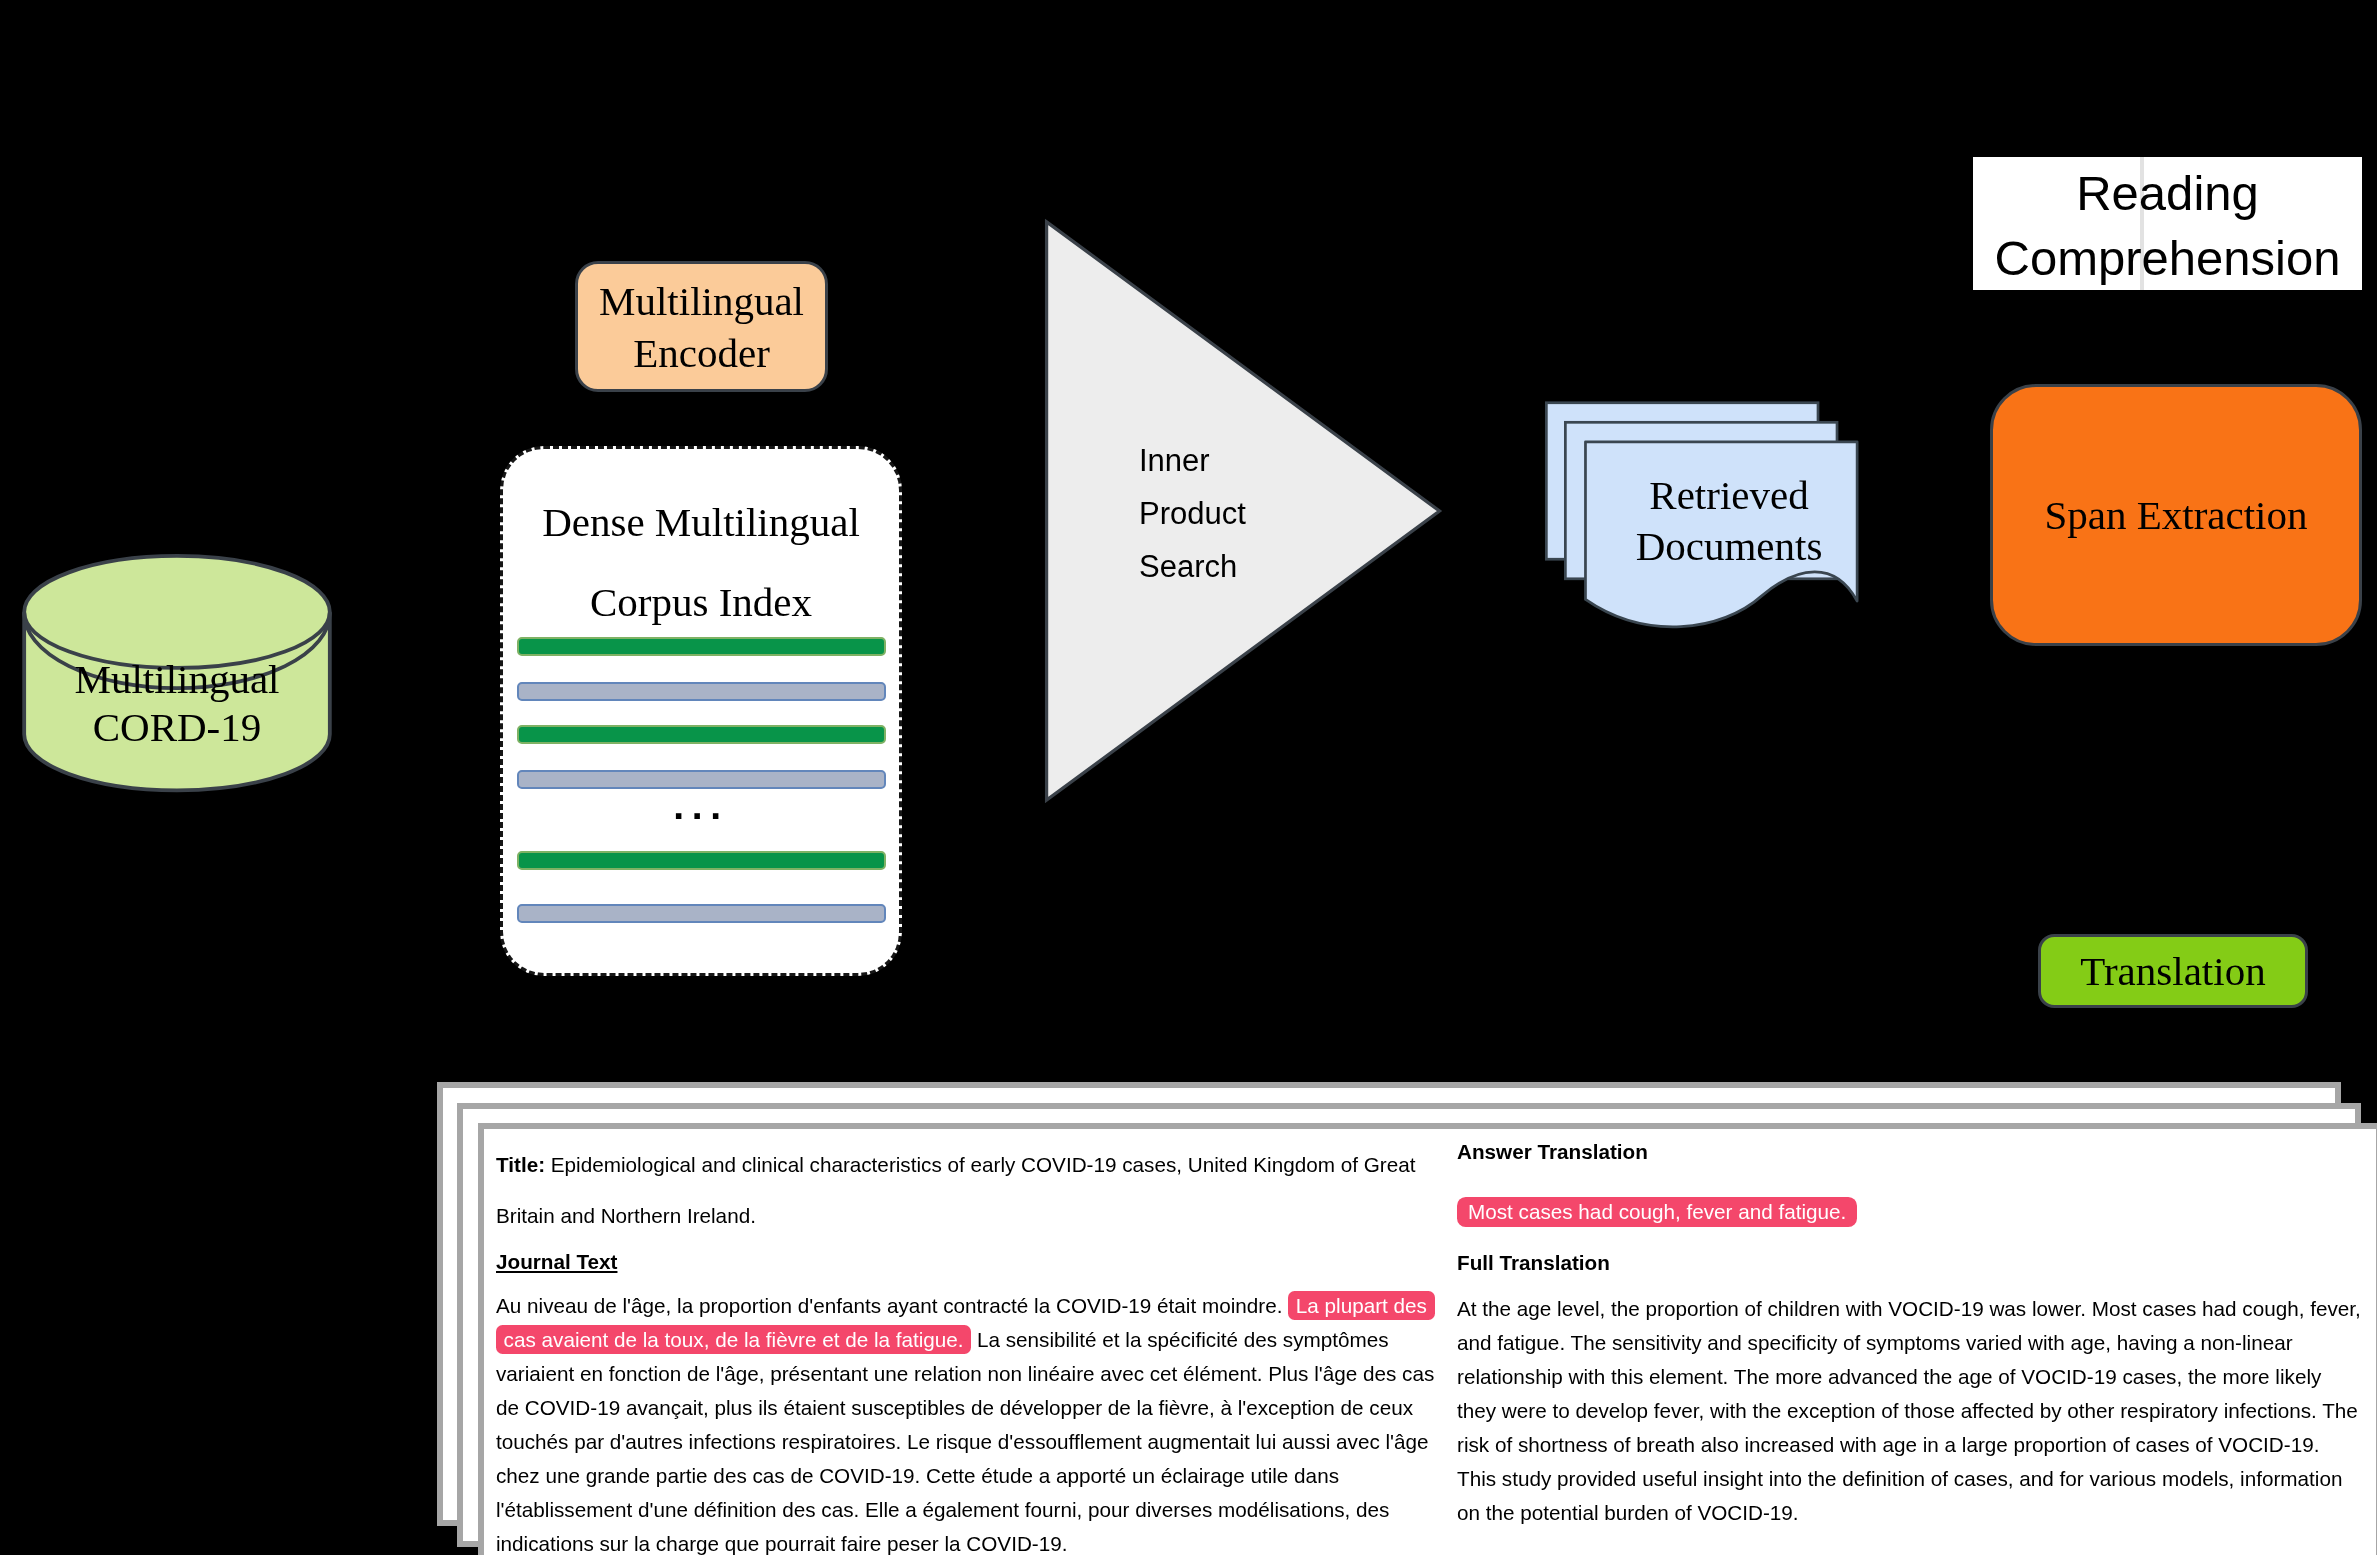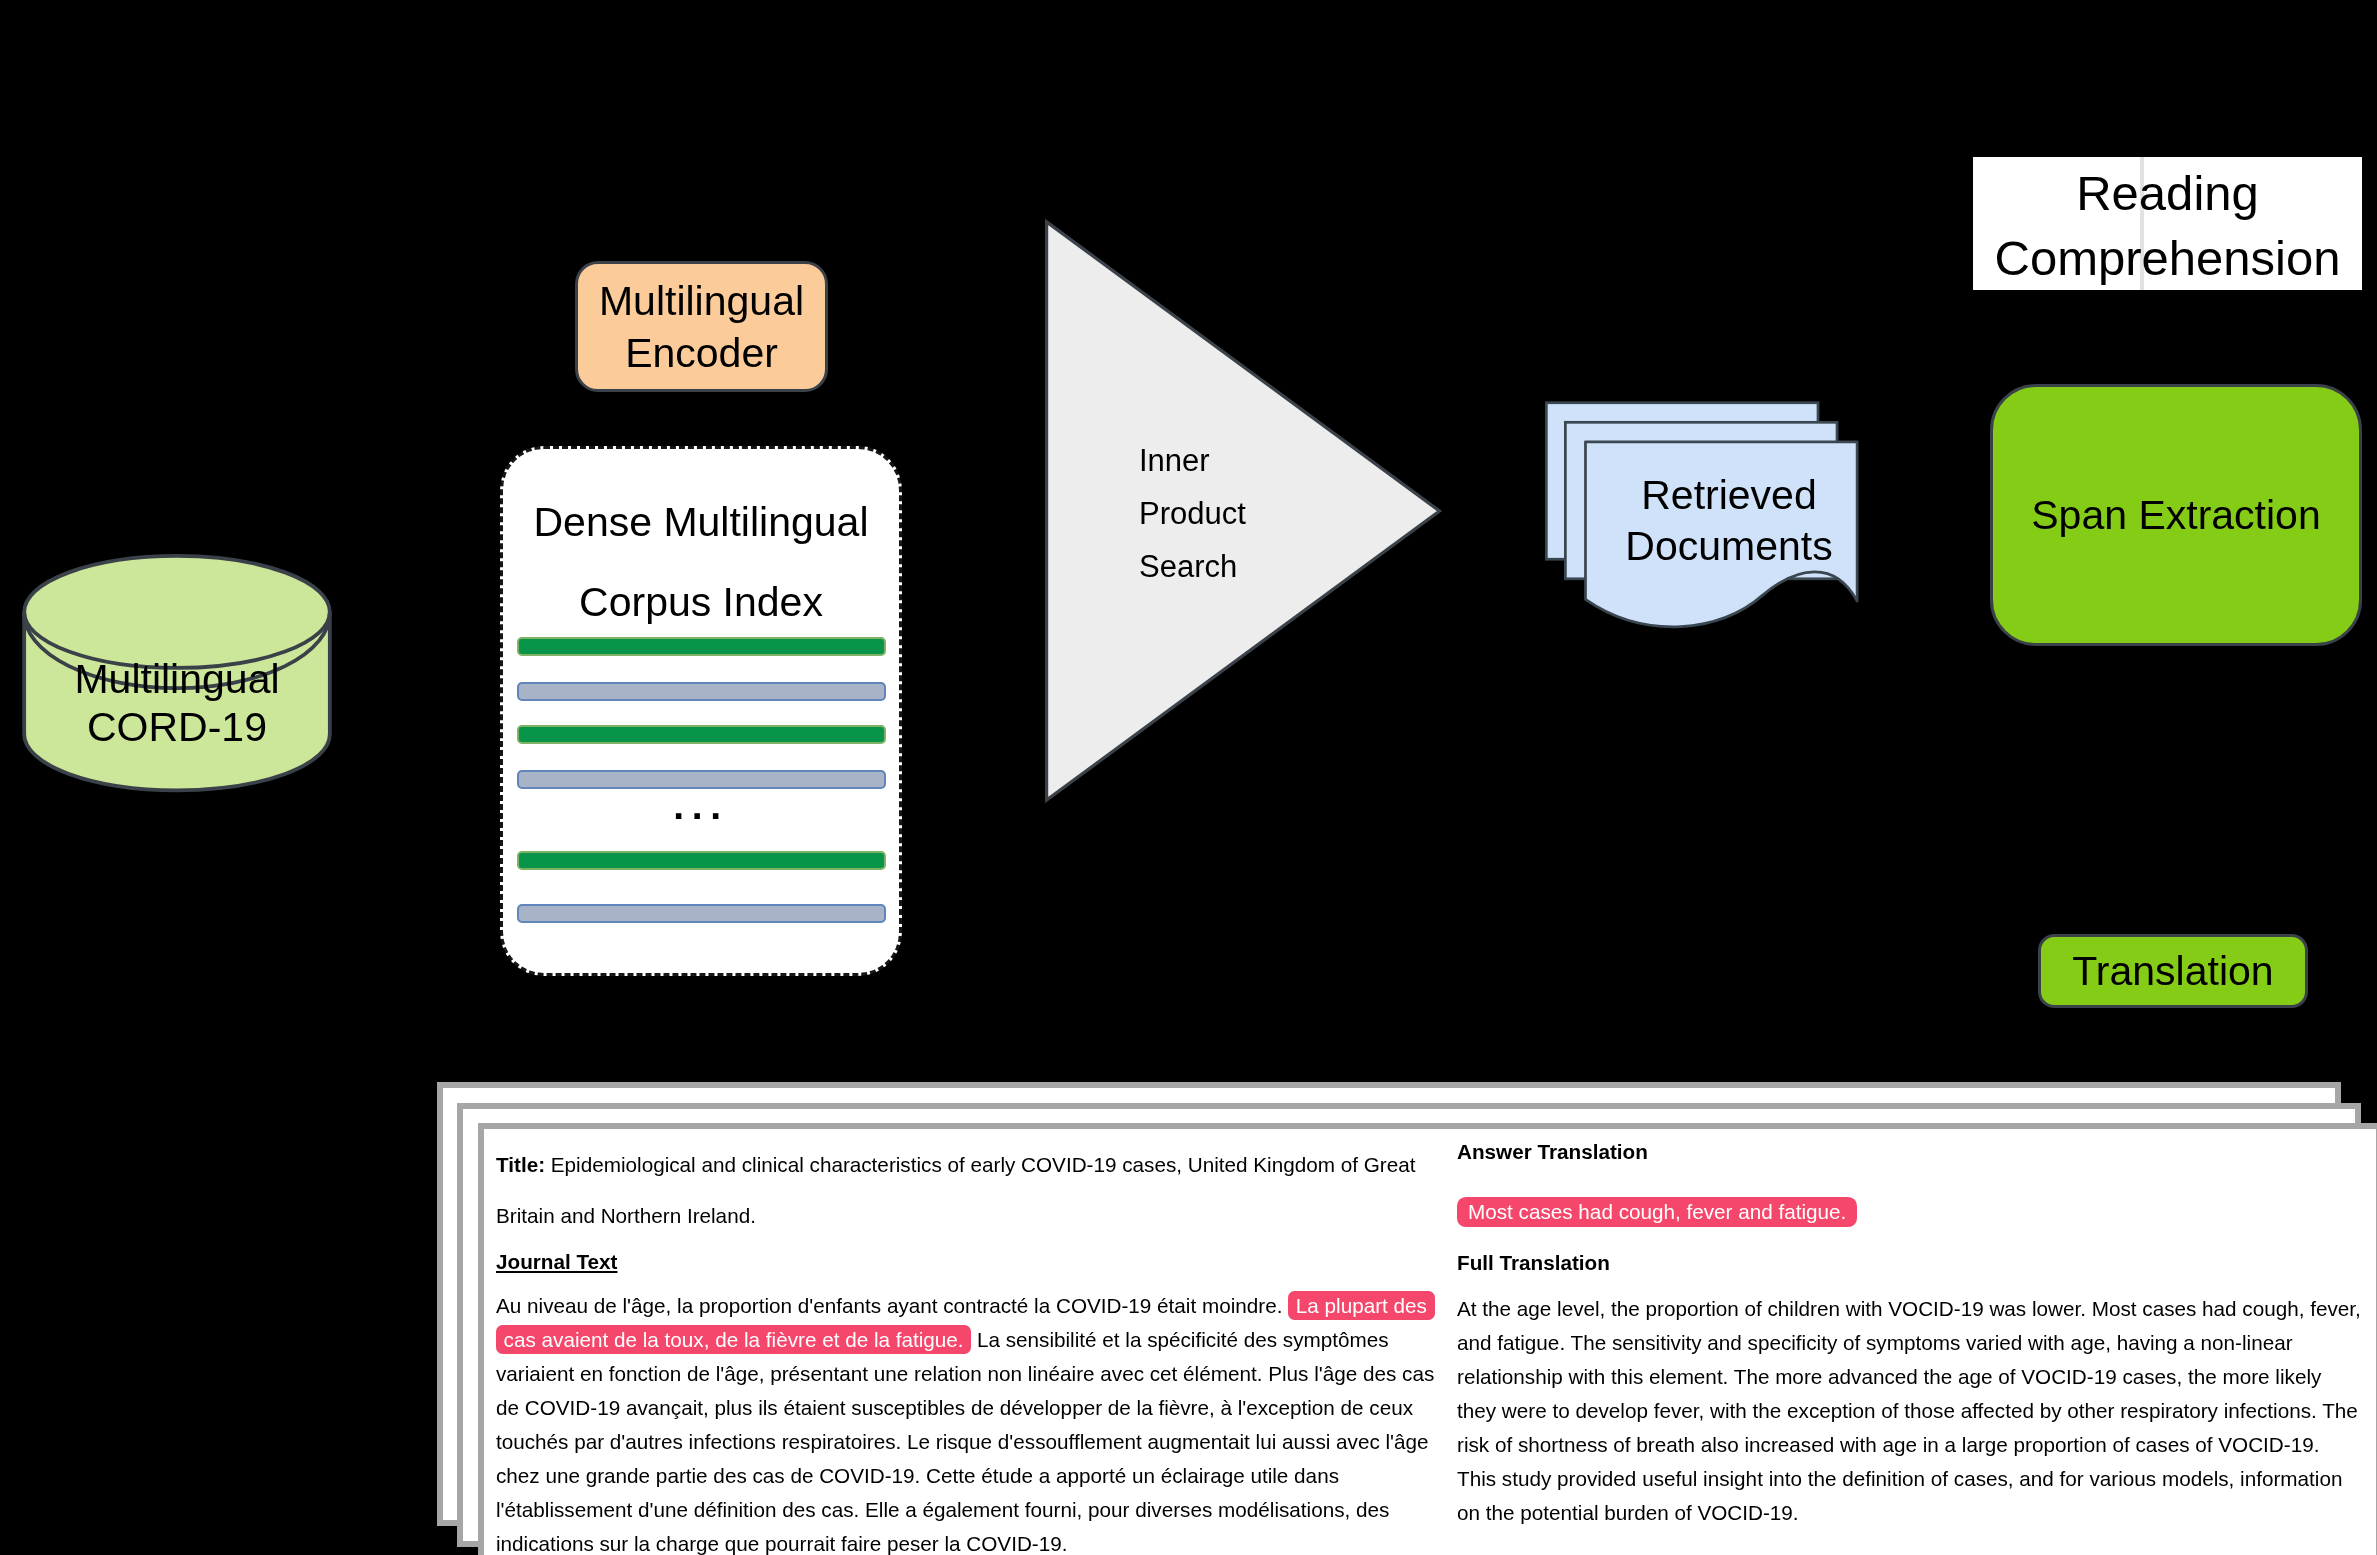--- a/index.html
+++ b/index.html
@@ -2,21 +2,21 @@
 <html style="font-size:8.7px"><head>
 <meta charset="utf-8">
 <style>
   html,body{margin:0;padding:0;background:#000;}
   body{width:2377px;height:1555px;position:relative;overflow:hidden;
        font-family:"Liberation Sans", sans-serif;}
   .abs{position:absolute;}
   .prelines{white-space:pre-line;}
 
   
-  .dlabel{font-size:41px;color:#000;text-align:center;}
+  .dlabel{font-size:41px;color:#000;text-align:center;font-family:Liberation Serif, serif;}
 
   
   #cyl-label{left:22px;top:655px;width:310px;line-height:48px;}
 
   
   #encoder-box{left:575px;top:261px;width:253px;height:131px;background:#fbcb99;
     border:3.8px solid #3a4149;border-radius:23px;box-sizing:border-box;}
   #encoder-label{left:575px;top:275px;width:253px;line-height:52px;}
 
   
@@ -39,21 +39,21 @@
   #docs-label{left:1585px;top:470px;width:288px;line-height:51px;text-align:center;}
 
   
   #reading-box{left:1973px;top:157px;width:389px;height:133px;background:#ffffff;
     overflow:hidden;}
   #reading-label{left:0;top:4.4px;width:389px;font-size:49px;font-weight:normal;
     line-height:65px;text-align:center;color:#000;}
   #reading-seam{left:167px;top:0;width:4.4px;height:133px;background:#e2e2e2;}
 
   
-  #span-box{left:1990px;top:384px;width:372px;height:262px;background:#84cc16;
+  #span-box{left:1990px;top:384px;width:372px;height:262px;background:#f97316;
     border:3.8px solid #3a4149;border-radius:46px;box-sizing:border-box;
     display:flex;align-items:center;justify-content:center;}
 
   
   #translation-box{left:2038px;top:934px;width:270px;height:74px;background:#84cc16;
     border:3.8px solid #3a4149;border-radius:16.3px;box-sizing:border-box;
     display:flex;align-items:center;justify-content:center;}
 
   
   .doc-page{position:absolute;width:1892px;height:432px;background:#ffffff;

